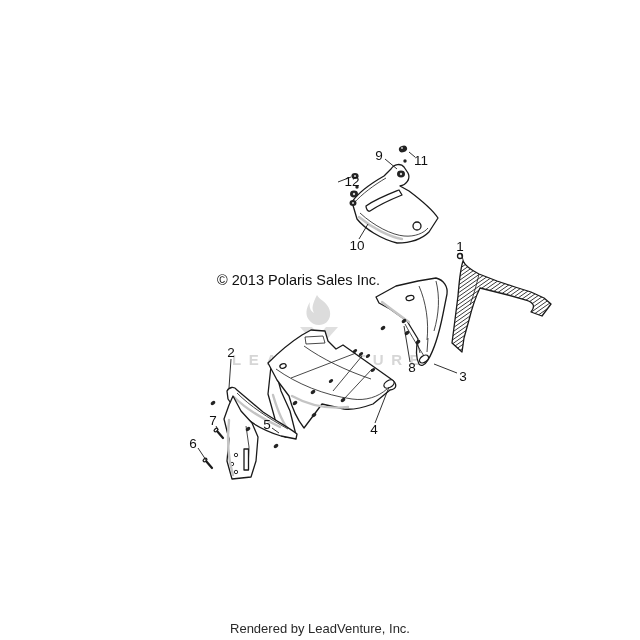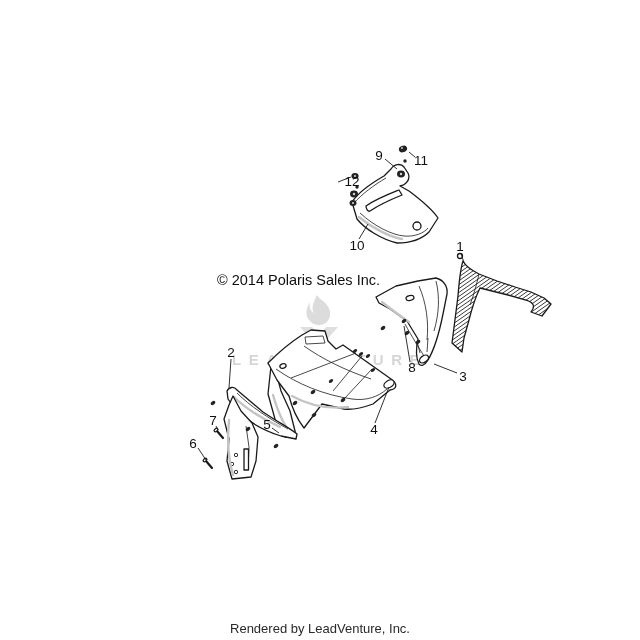--- a/index.html
+++ b/index.html
@@ -185,21 +185,21 @@
         <line x1="198" y1="448" x2="206" y2="460" stroke="#1a1a1a" stroke-width="0.9"></line>
         <line x1="216" y1="426" x2="218" y2="430" stroke="#1a1a1a" stroke-width="0.9"></line>
         <line x1="410" y1="362" x2="404" y2="326" stroke="#1a1a1a" stroke-width="0.9"></line>
         <line x1="385" y1="159" x2="397" y2="169" stroke="#1a1a1a" stroke-width="0.9"></line>
         <line x1="359" y1="239" x2="368" y2="224" stroke="#1a1a1a" stroke-width="0.9"></line>
         <line x1="415" y1="157" x2="409" y2="152" stroke="#1a1a1a" stroke-width="0.9"></line>
         <line x1="338" y1="182" x2="351" y2="177" stroke="#1a1a1a" stroke-width="0.9"></line>
       </g>
   </svg>
 
-  <div class="copyright">© 2014 Polaris Sales Inc.</div>
+  <div class="copyright">© 2013 Polaris Sales Inc.</div>
 
   <div class="callout-layer" id="callout-layer">
       <div class="callout" style="left: 460px; top: 247px;">1</div>
       <div class="callout" style="left: 231px; top: 353px;">2</div>
       <div class="callout" style="left: 463px; top: 377px;">3</div>
       <div class="callout" style="left: 374px; top: 430px;">4</div>
       <div class="callout" style="left: 267px; top: 425px;">5</div>
       <div class="callout" style="left: 193px; top: 444px;">6</div>
       <div class="callout" style="left: 213px; top: 421px;">7</div>
       <div class="callout" style="left: 412px; top: 368px;">8</div>

